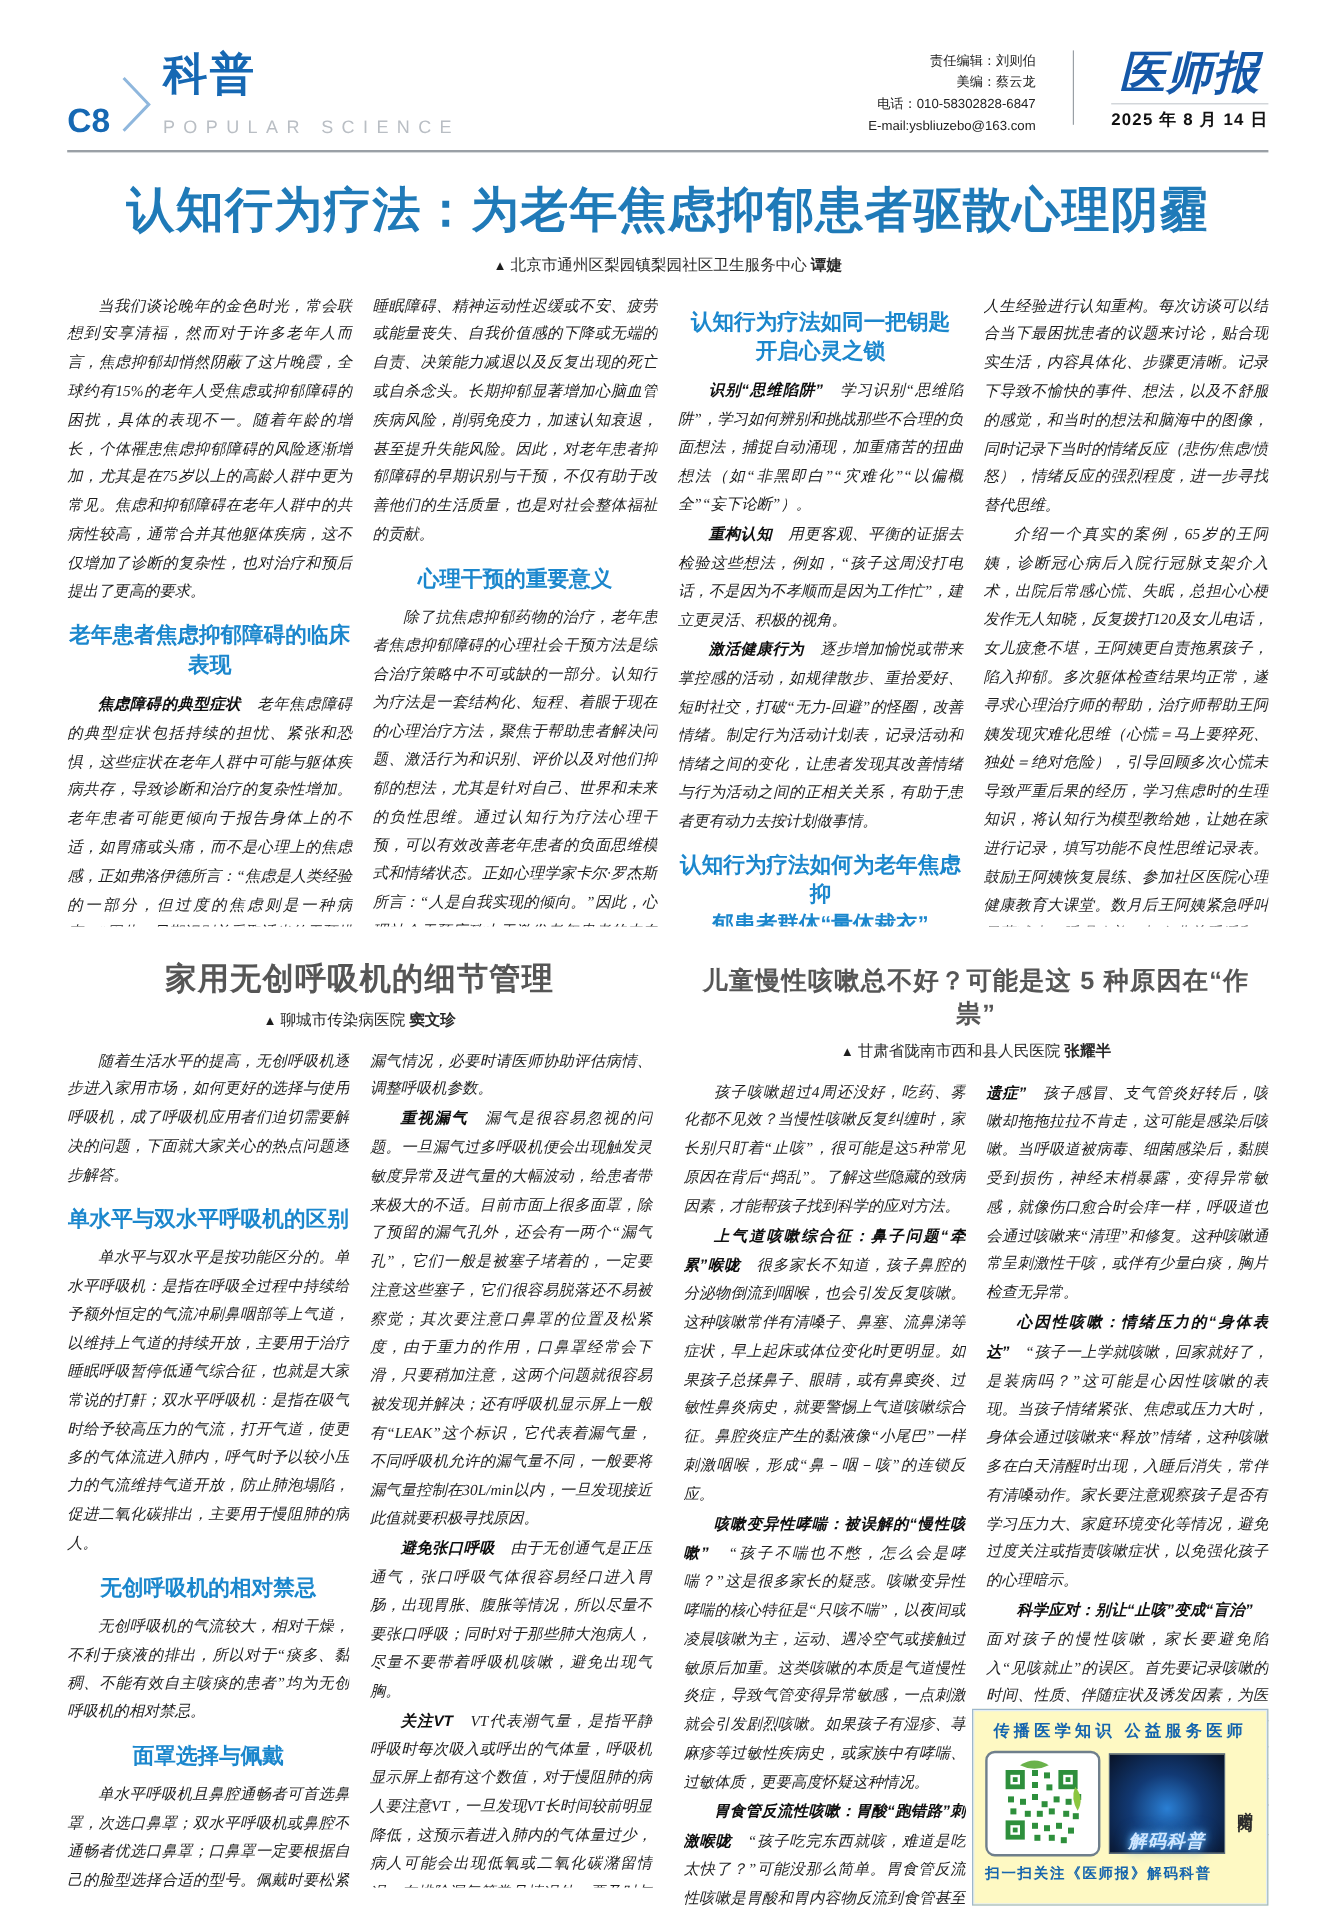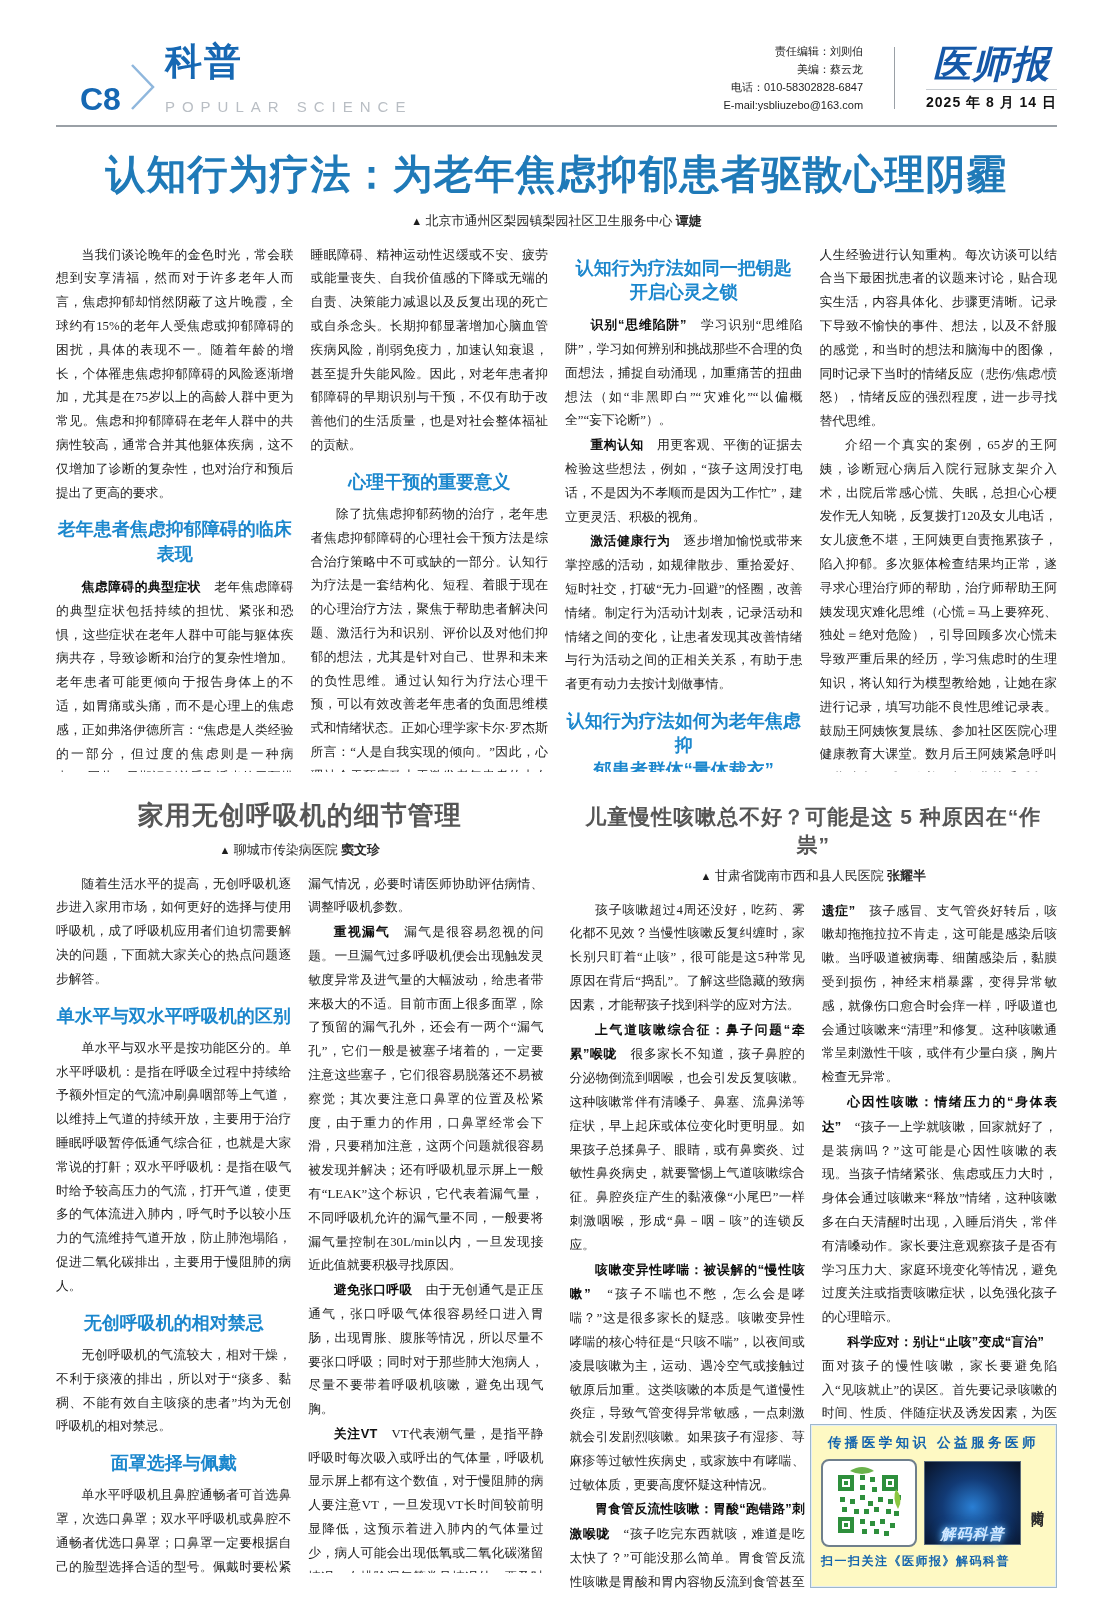--- a/index.html
+++ b/index.html
@@ -7,47 +7,47 @@
   .page {
     width:1113px; height:1600px; background:#ffffff; margin:0 auto;
     padding:42px 56px 24px; overflow:hidden; position:relative;
     font-family:"Liberation Serif","DejaVu Serif",serif; color:#1d1d1d;
   }
   
   .hdr { display:flex; justify-content:space-between; align-items:flex-end;
          border-bottom:2px solid #9aa0a6; padding-bottom:10px; }
   .hdr-left { display:flex; align-items:flex-end; gap:8px; }
   .pageno { font-family:"Liberation Sans",sans-serif; font-weight:bold;
-            font-size:32px; color:#1668b3; line-height:1;margin-left:24px; }
+            font-size:28px; color:#1668b3; line-height:1; }
   .chev { margin-bottom:2px; }
   .sect-cn { font-family:"Liberation Sans",sans-serif; font-weight:bold;
              font-size:37px; color:#1668b3; line-height:1; letter-spacing:2px; }
   .sect-en { font-family:"Liberation Sans",sans-serif; color:#b9bec4;
              font-size:15px; letter-spacing:7px; margin-top:18px; }
-  .hdr-right { display:flex; align-items:center; gap:31px; }
+  .hdr-right { display:flex; gap:31px; }
   .contact { text-align:right; font-size:11px; line-height:1.65; color:#222;
              font-family:"Liberation Sans",sans-serif; }
   .vdiv { width:1px; height:62px; background:#9aa0a6; }
   .mast { text-align:center; }
   .mast-logo { font-family:"Liberation Serif",serif; font-weight:bold; font-style:italic;
                font-size:38px; color:#1558a8; line-height:1.05; letter-spacing:1px; }
   .mast-date { font-size:14px; font-weight:bold; color:#111; margin-top:4px;
                border-top:1px solid #c7ccd1; padding-top:4px; letter-spacing:1px;
                font-family:"Liberation Sans",sans-serif; }
   
   .main-title { text-align:center; color:#1f7ab8; font-size:40px; font-weight:700;
                 font-family:"Liberation Sans",sans-serif; margin-top:20px; letter-spacing:1px; }
   .byline { text-align:center; font-size:13px; color:#2a2a2a; margin-top:10px; }
   .byline .tri { font-size:11px; color:#1d1d1d; }
   .byline .author { font-weight:bold; }
   .cols { display:flex; gap:17px; text-align:justify; margin-top:14px; }
   .col { flex:1; overflow:hidden; }
   .cols-4 { height:528px; overflow:hidden; }
   .cols-2 { height:700px; overflow:hidden; }
-  .body-p { font-size:12.8px; line-height:1.86; text-indent:2em; color:#1d1d1d; }
+  .body-p { font-size:12.8px; line-height:1.86; text-indent:2em; color:#1d1d1d;font-style:italic; }
   .body-p.noindent { text-indent:0; }
   .body-p .lead { font-family:"Liberation Sans",sans-serif; color:#0f0f0f; }
   .col-h { font-family:"Liberation Sans",sans-serif; color:#1b87cd; text-align:center;
            font-size:18px; font-weight:bold; margin:12px 0 9px; line-height:1.35;
            white-space:pre-line; }
   
   .sub-row { display:flex; gap:26px; margin-top:26px; height:796px; }
   .sub { flex:1; position:relative; }
   .sub-title { text-align:center; font-family:"Liberation Sans",sans-serif;
                color:#565656; font-weight:600; letter-spacing:1px; }

